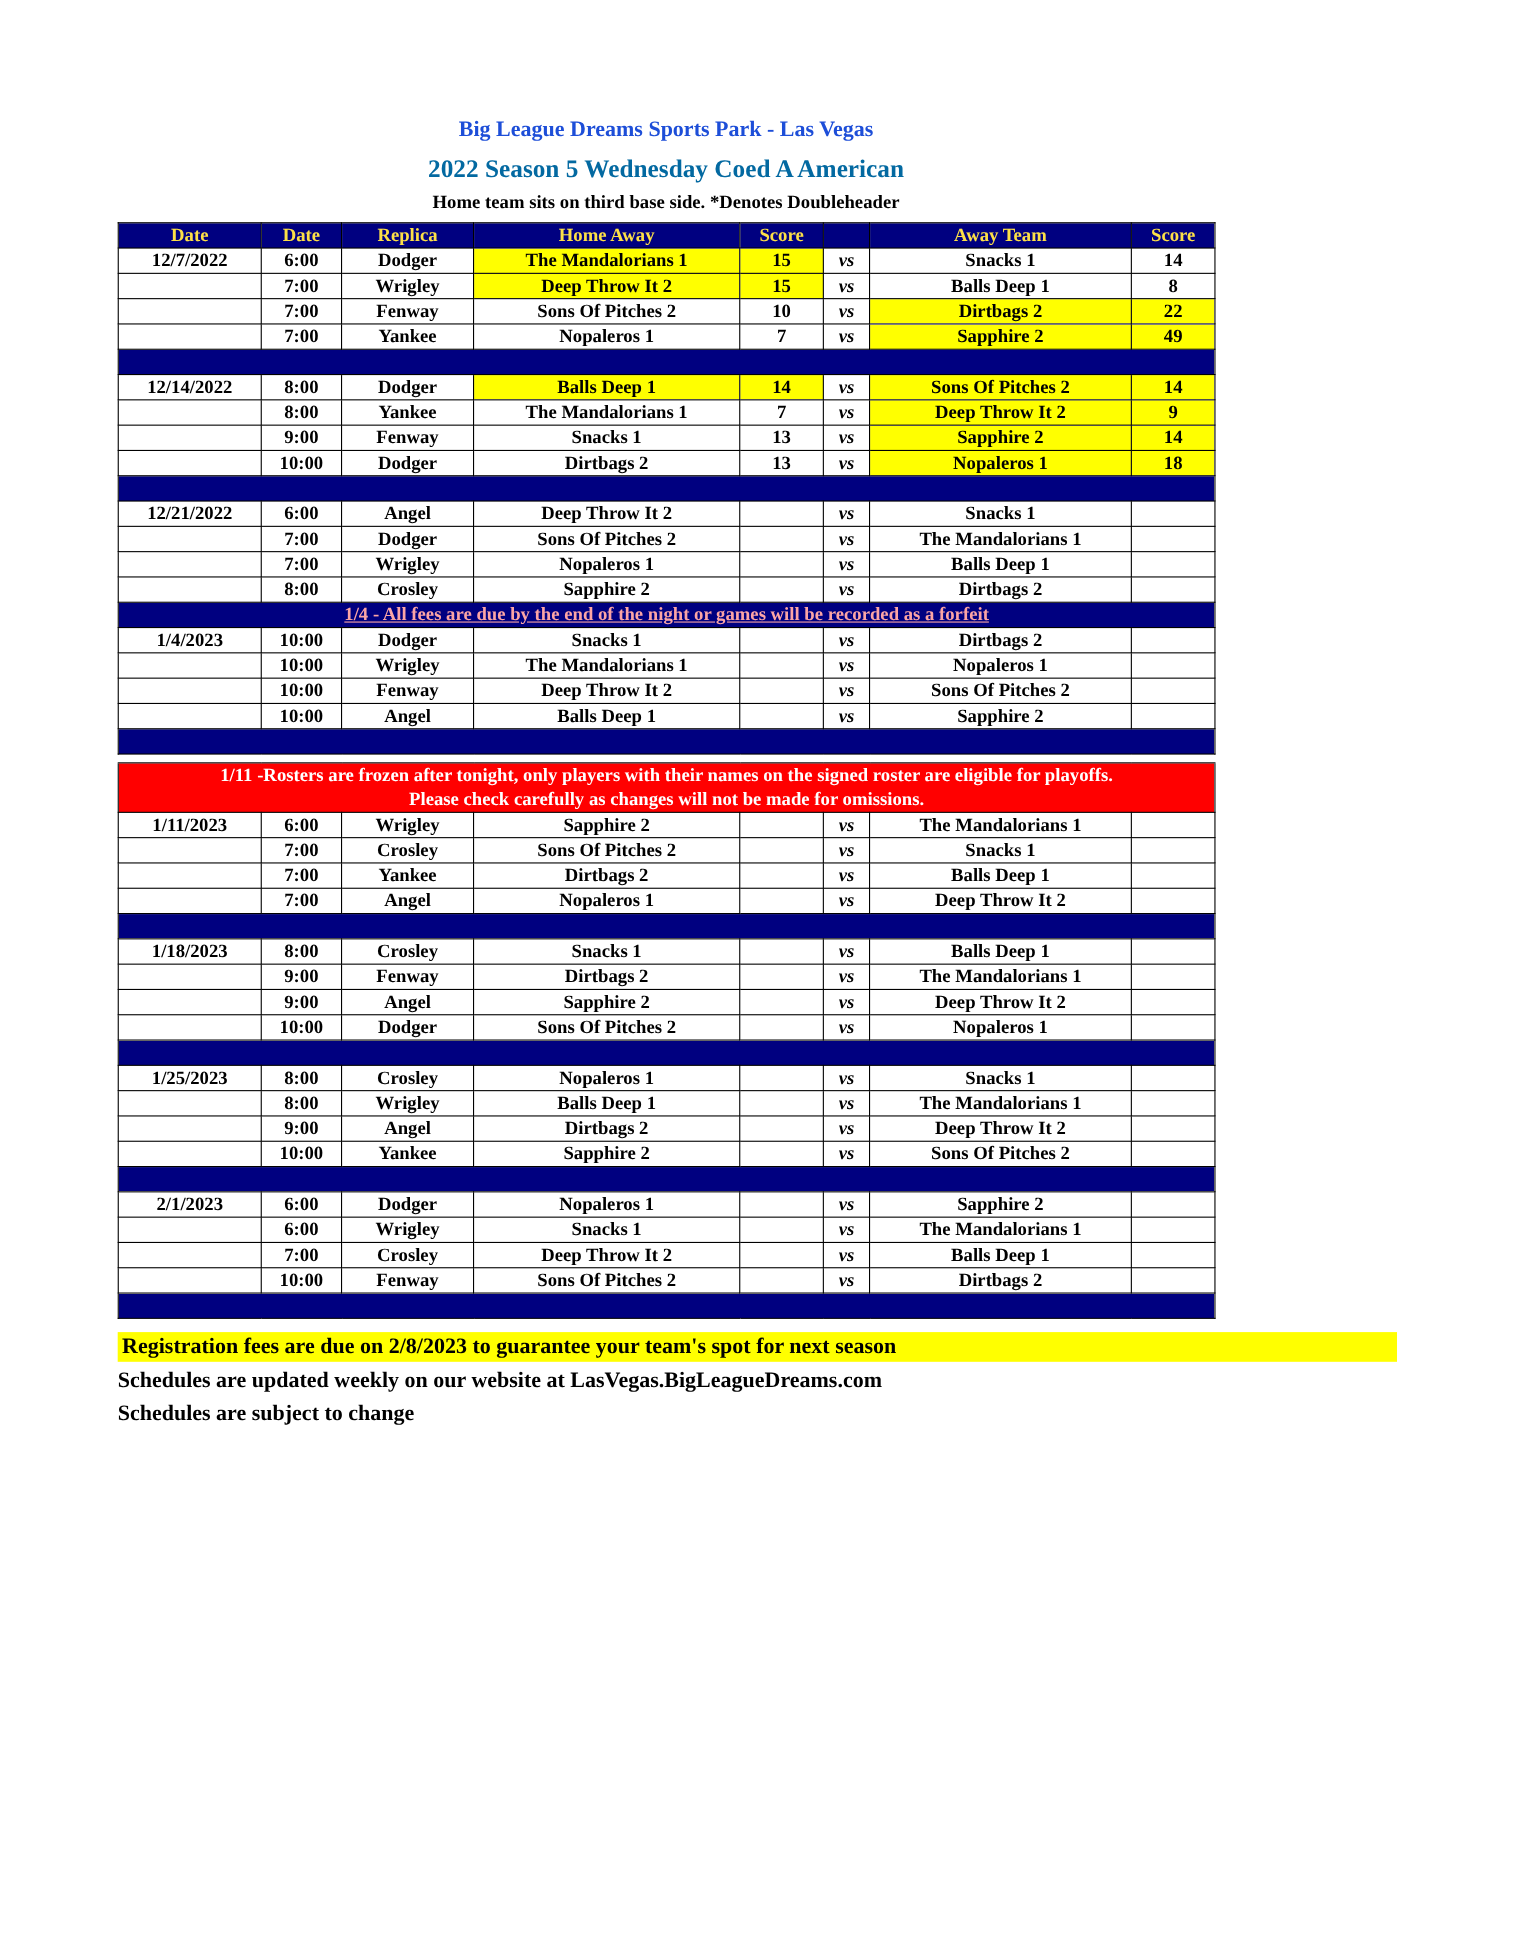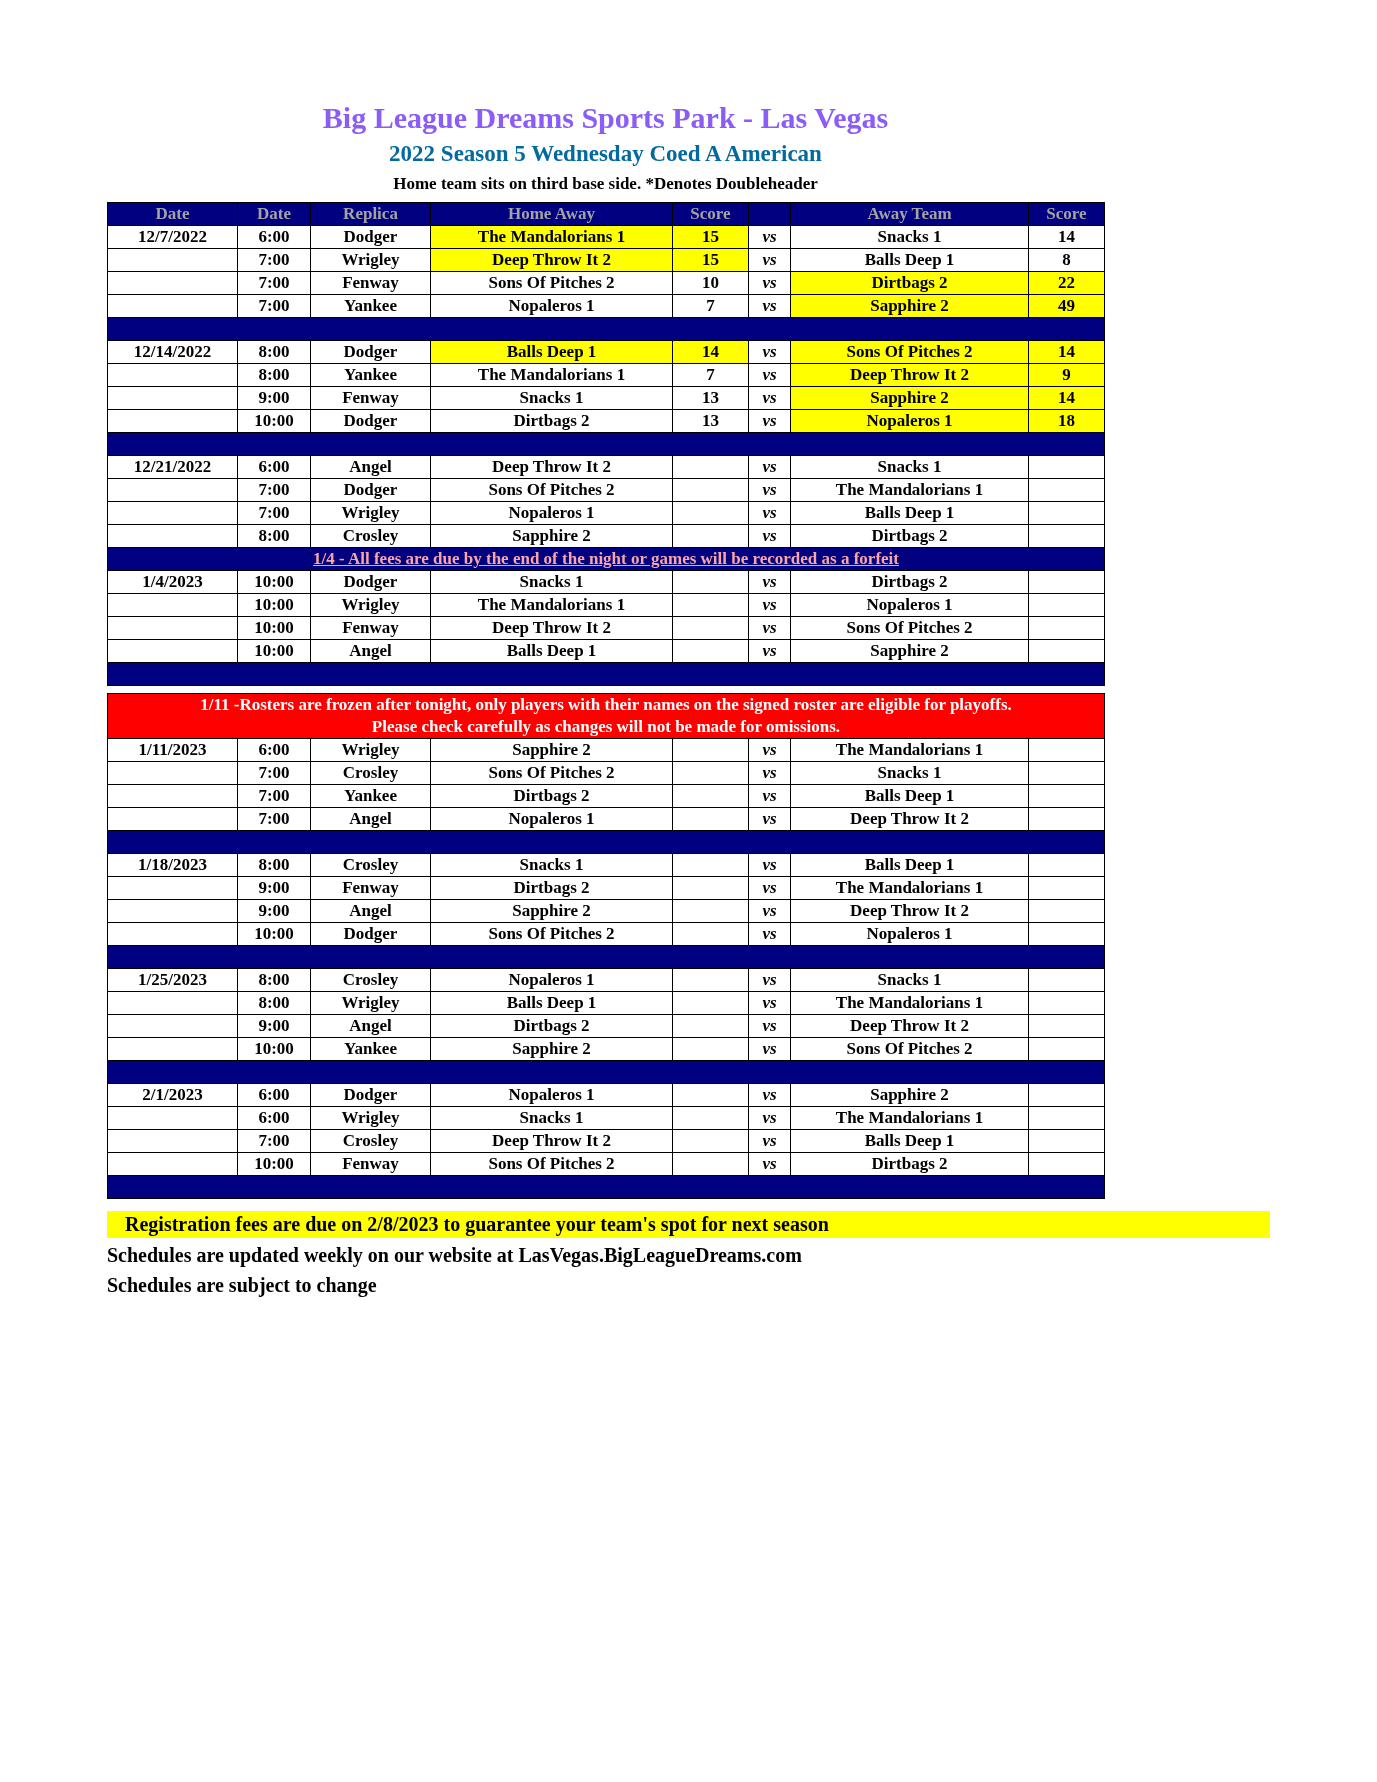--- a/index.html
+++ b/index.html
@@ -18,23 +18,23 @@
     min-height: 1782px;
     box-sizing: border-box;
     padding-top: 100px;
   }
   .head-block {
     width: 997px;
     margin-left: 107px;
     text-align: center;
   }
   .title {
-    font-size: 30px;
+    font-size: 20px;
     font-weight: bold;
-    color: #8b5cf6;
+    color: #1d4ed8;
     line-height: 36px;
   }
   .subtitle {
     font-size: 23px;
     font-weight: bold;
     color: #0369a1;
     line-height: 32px;
     margin-top: 2px;
   }
   .italic-note {
@@ -65,21 +65,21 @@
     font-size: 17px;
     line-height: 22px;
     height: 22px;
     text-align: center;
     padding: 0 2px;
     overflow: hidden;
     white-space: nowrap;
   }
   table.schedule thead th {
     background: #000080;
-    color: #a3a3a3;
+    color: #fde047;
   }
   td.vs {
     font-style: italic;
     font-size: 15px;
   }
   td.hl {
     background: #FFFF00;
   }
   tr[data-name="sep-row"] td.sep {
     background: #000080;
@@ -114,21 +114,21 @@
     line-height: 25px;
   }
   .footer .line {
     margin-bottom: 5px;
     white-space: nowrap;
   }
   .footer .registration {
     background: #FFFF00;
     width: 1163px;
     box-sizing: border-box;
-    padding: 1px 18px;
+    padding: 1px 4px;
   }
 </style>
 </head>
 <body>
 
 <div class="page" data-name="schedule-page">
 
   <div class="head-block" data-name="header-block">
     <div class="title" data-name="page-title">Big League Dreams Sports Park - Las Vegas</div>
     <div class="subtitle" data-name="season-subtitle">2022 Season 5 Wednesday Coed A American</div>

